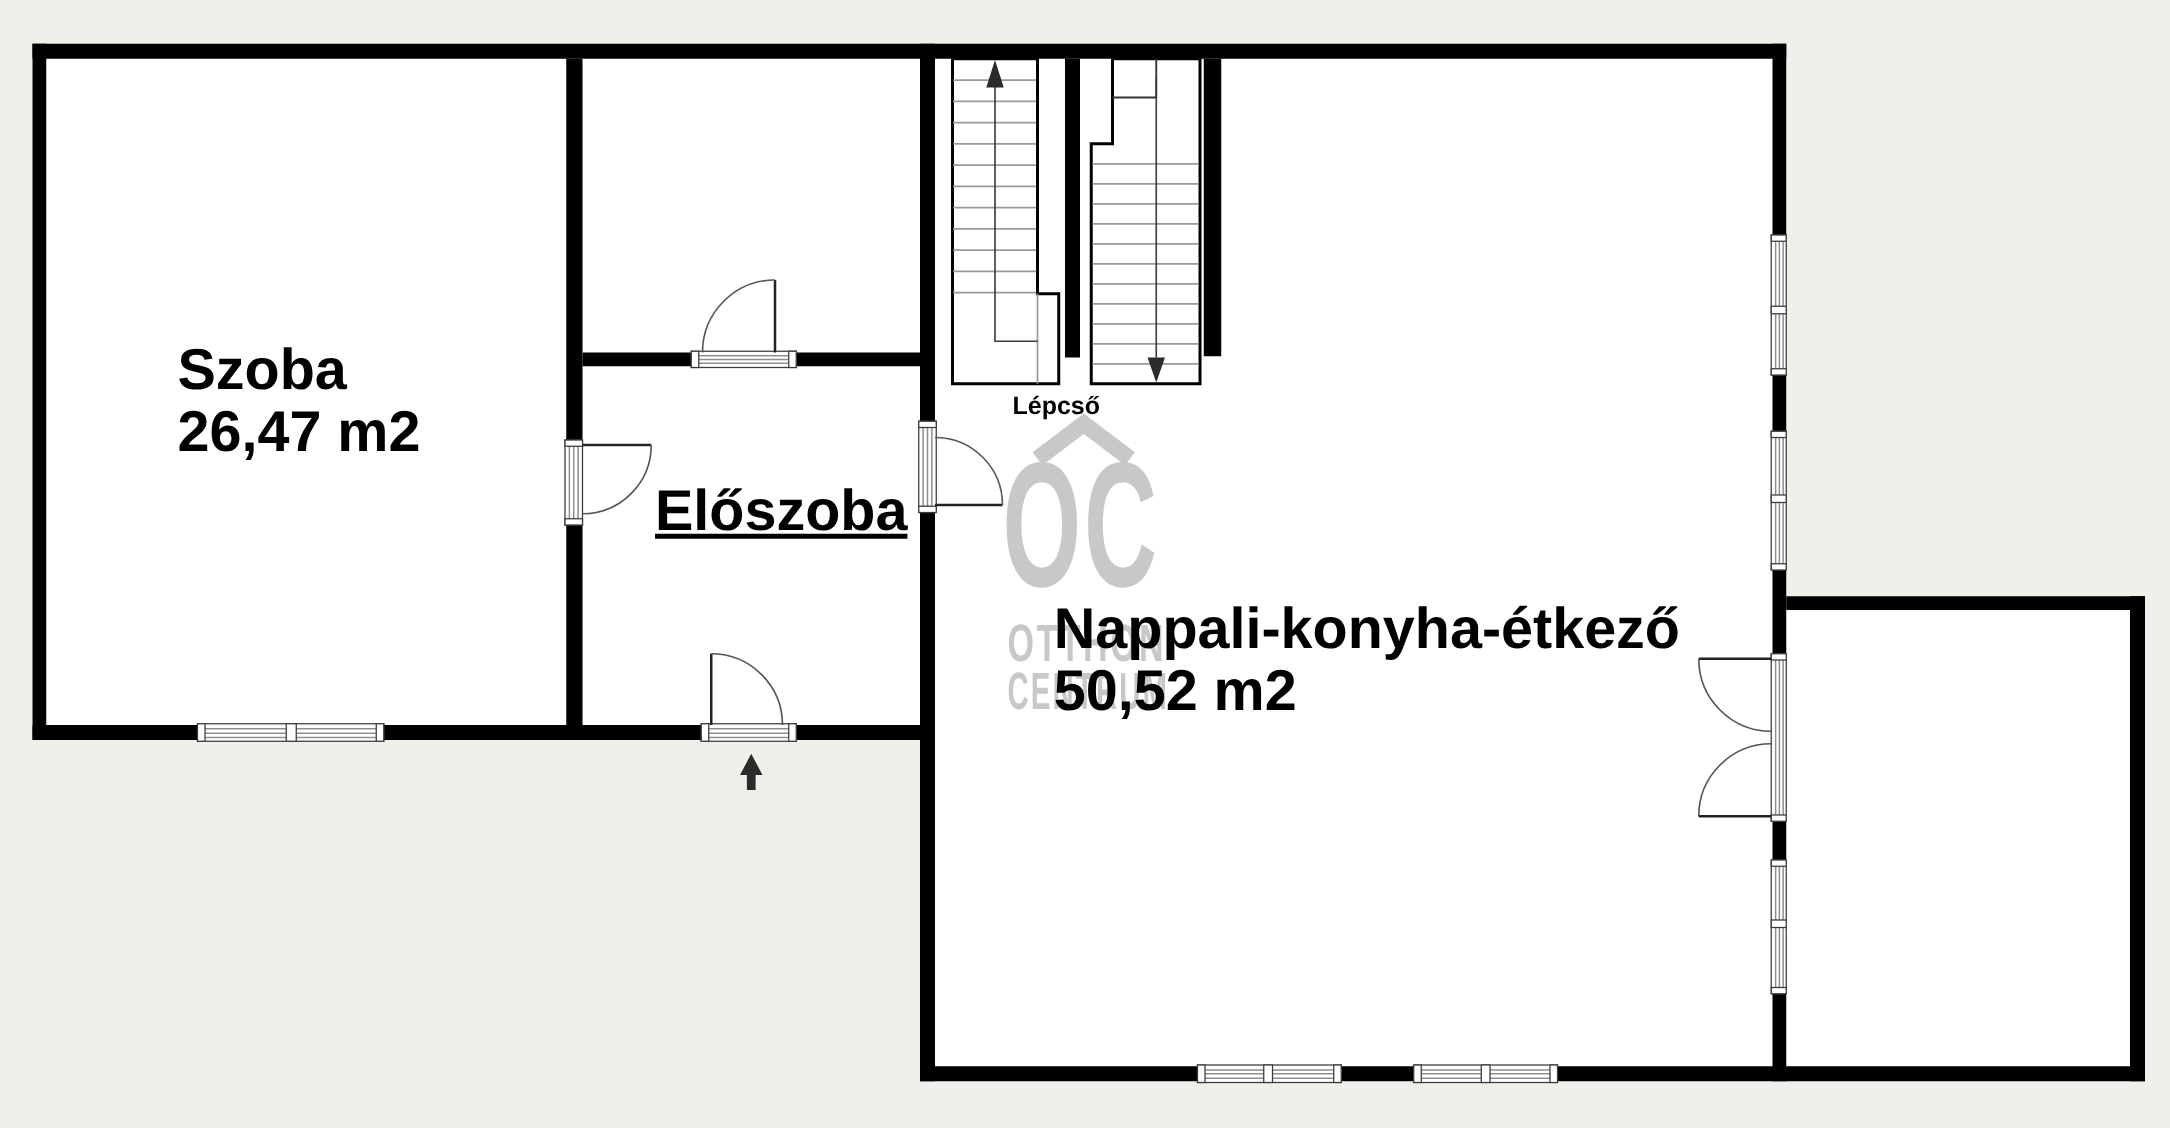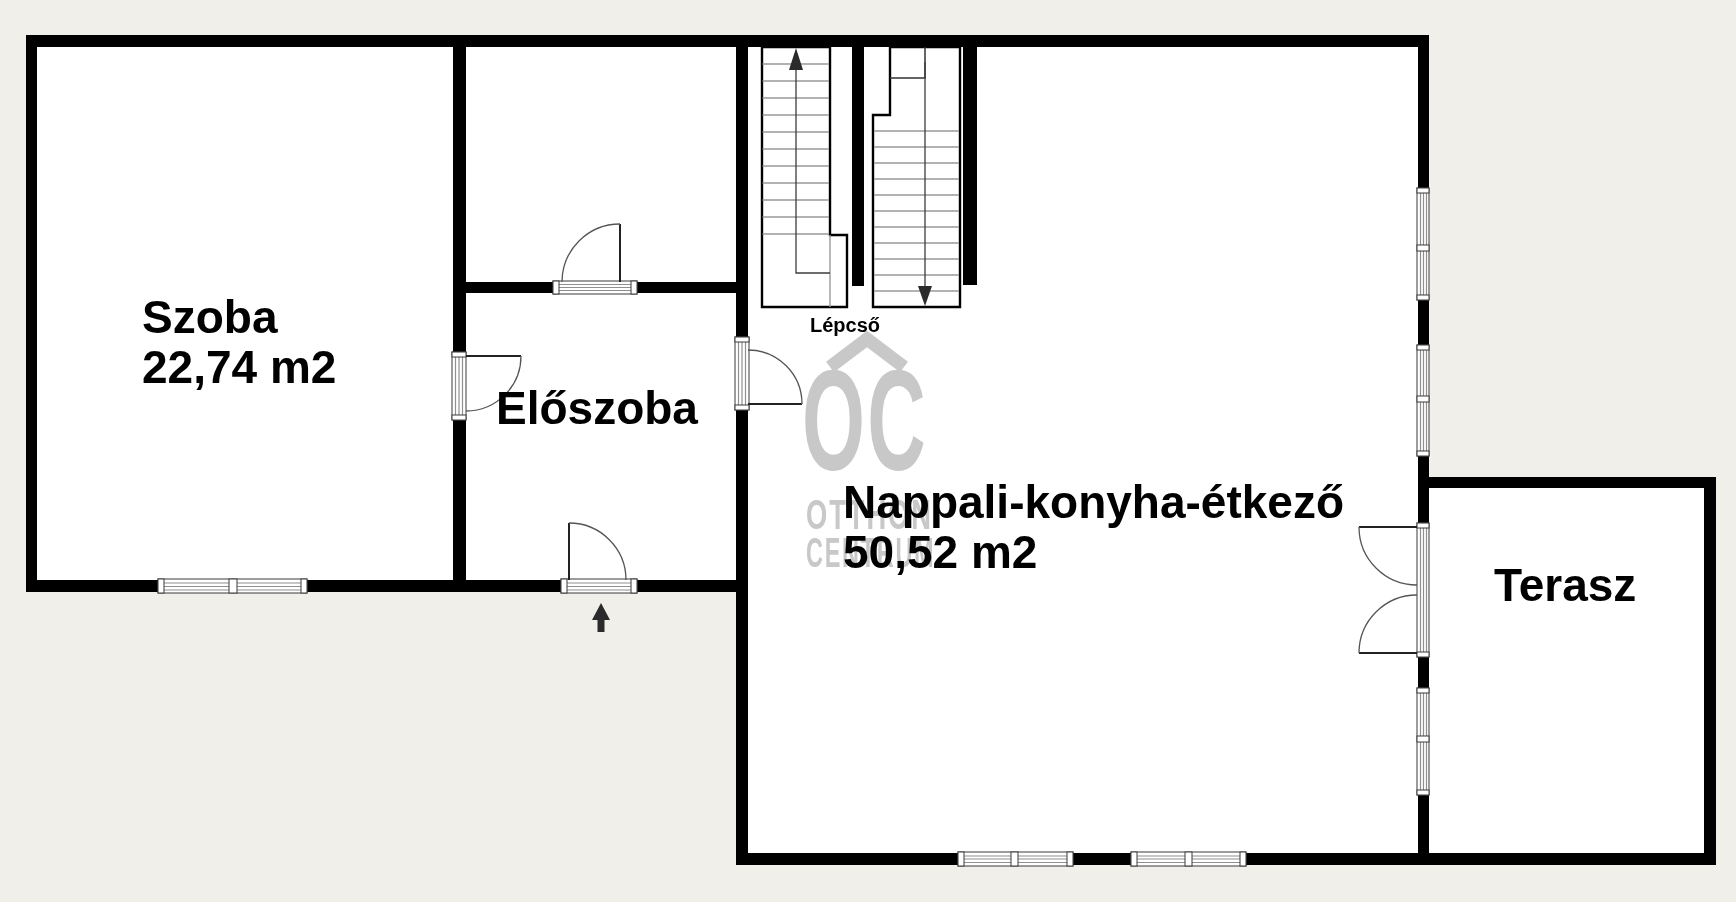--- a/index.html
+++ b/index.html
@@ -37,23 +37,23 @@
   .small-label{
     position:absolute;
     font-size:20px;line-height:28px;font-weight:700;color:#000;
     white-space:nowrap;z-index:3;
   }
   .wm{position:absolute;color:var(--watermark,#c8c8c8);font-weight:700;
       white-space:nowrap;transform-origin:0 0;z-index:2;}
   .wm-logo{left:802px;top:350px;font-size:142px;line-height:1;letter-spacing:4px;transform:scaleX(.57);}
   .wm-l1{left:806px;top:494px;font-size:42px;line-height:1;letter-spacing:3px;transform:scaleX(.65);}
   .wm-l2{left:806px;top:532px;font-size:42px;line-height:1;letter-spacing:3px;transform:scaleX(.56);}
-  .lbl-szoba{left:142px;top:270px;margin-top:22px;}
+  .lbl-szoba{left:142px;top:270px;}
   .lbl-furdoszoba{left:481px;top:115px;}
-  .lbl-eloszoba{left:496px;top:383px;}
+  .lbl-eloszoba{left:524px;top:383px;text-decoration:underline;}
   .lbl-nappali{left:843px;top:477px;}
   .lbl-terasz{left:1494px;top:560px;}
   .lbl-lepcso{left:810px;top:311px;}
 </style>
 </head>
 <body style="--wall: #000000; --background: #f0efea; --interior: #ffffff; --watermark: #c8c8c8;">
 
 <div class="plan">
 
   <svg width="1736" height="902" viewBox="0 0 1736 902">
@@ -199,27 +199,26 @@
 
     <path class="roof" d="M830,367 L867,339 L904,367"></path>
   </svg>
 
   <div class="wm wm-logo">OC</div>
   <div class="wm wm-l1">OTTHON</div>
   <div class="wm wm-l2">CENTRUM</div>
 
   <div class="room-label lbl-szoba">
     <div>Szoba</div>
-    <div>22,74 m2</div>
+    <div>26,47 m2</div>
   </div>
   <div class="room-label lbl-eloszoba">
     <div>Előszoba</div>
   </div>
   <div class="room-label lbl-nappali">
     <div>Nappali-konyha-étkező</div>
     <div>50,52 m2</div>
   </div>
   <div class="room-label lbl-terasz">
-    <div>Terasz</div>
   </div>
   <div class="small-label lbl-lepcso">Lépcső</div>
 
 </div>
 
 </body></html>

